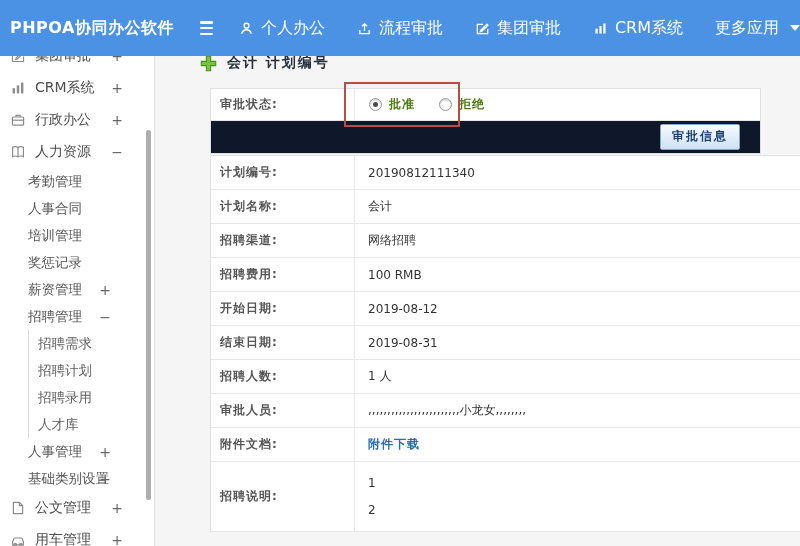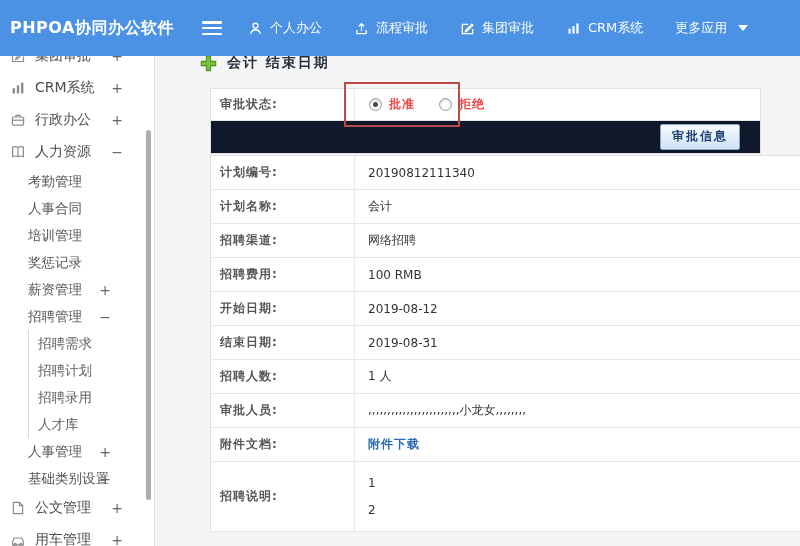--- a/index.html
+++ b/index.html
@@ -8,21 +8,21 @@
     position:relative; overflow:hidden;
     font-family:"DejaVu Sans","Liberation Sans",sans-serif;
     background:#f5f5f5;
   }
   
   .header { position:absolute; top:0; left:0; right:0; height:56px;
     background:#4b92e5; display:flex; align-items:center; color:#fff; z-index:5; }
   .logo { width:176px; padding-left:10px; font-size:16px; font-weight:bold; letter-spacing:.5px; white-space:nowrap; }
   .hamburger { width:20px; height:14px; margin-left:26px; display:flex; flex-direction:column; justify-content:space-between; cursor:pointer; }
   .hamburger i { display:block; height:2.5px; background:#fff; border-radius:1px; }
-  #topnav { display:flex; align-items:center; margin-left:26px; gap:32px; font-size:13px; }
+  #topnav { display:flex; align-items:center; margin-left:26px; gap:32px; font-size:16px; }
   .nav-item { display:flex; align-items:center; gap:7px; color:#fff; cursor:pointer; white-space:nowrap; }
   .nicon { display:inline-flex; }
   .nicon svg { width:15px; height:15px; stroke:#fff; fill:none; stroke-width:1.4; }
   .nicon svg .fillme { fill:#fff; stroke:none; }
   .caret { width:0; height:0; border-left:5px solid transparent; border-right:5px solid transparent;
     border-top:6px solid #fff; margin-left:4px; }
   
   .sidebar { position:absolute; top:40px; left:0; width:155px; bottom:0;
     background:#fff; border-right:1px solid #e0e0e0; }
   .side-item { position:relative; display:flex; align-items:center; color:#555;
@@ -48,21 +48,21 @@
   .approve-table { position:absolute; left:54px; top:48px; width:551px;
     border:1px solid #e0e0e0; background:#fff; }
   .rowA { height:32px; display:flex; border-bottom:1px solid #e4e4e4; background:#fff; }
   .cell-label { width:144px; border-right:1px solid #eaeaea; display:flex; align-items:center;
     padding-left:9px; font-size:12px; color:#555; font-weight:600; letter-spacing:1px; }
   .rowA .cell-value { flex:1; display:flex; align-items:center; padding-left:14px; gap:24px; }
   .radio { display:flex; align-items:center; gap:7px; cursor:pointer; }
   .rb { width:13px; height:13px; border-radius:50%; border:1px solid #9a9a9a; background:#fdfdfd;
     position:relative; box-shadow:inset 0 1px 2px rgba(0,0,0,.22); }
   .rb.checked::after { content:''; position:absolute; inset:3px; border-radius:50%; background:#4a4a4a; }
-  .rlabel { font-size:12px; font-weight:600; color:#ef4444; letter-spacing:1px; }
+  .rlabel { font-size:12px; font-weight:600; color:#4d7c0f; letter-spacing:1px; }
   .rowB { height:32px; background:#0f172a; display:flex; align-items:center;
     justify-content:flex-end; padding-right:20px; }
   .approve-btn { font-size:12px; font-weight:bold; color:#1d3f72; letter-spacing:2px;
     background:linear-gradient(#f5faff,#cfe2f4); border:1px solid #8aa7c7; border-radius:2px;
     padding:3px 11px 4px; box-shadow:0 1px 1px rgba(0,0,0,.08); cursor:pointer;
     font-family:inherit; }
   
   .annotation { position:absolute; left:188px; top:42px; width:116px; height:45px;
     border:2px solid #bc4b47; pointer-events:none; z-index:6; }
   
@@ -263,21 +263,21 @@
   <div class="scrollthumb"></div>
 </aside>
 
 <div class="main">
   <div class="title-row">
     <span class="plus-icon">
       <svg viewBox="0 0 16 16">
           <path d="M6 1.2h4v4.8h4.8v4H10v4.8H6V10H1.2V6H6z" fill="#76c043" stroke="#4e9013" stroke-width="1"></path>
         </svg>
     </span>
-    <span class="page-title">会计 结束日期</span>
+    <span class="page-title">会计 计划编号</span>
   </div>
 
   <section class="approve-table">
     <div class="rowA">
       <div class="cell-label">审批状态:</div>
       <div class="cell-value" id="radio-group">
           <label class="radio">
     <span class="rb checked"></span>
     <span class="rlabel">批准</span>
   </label>

